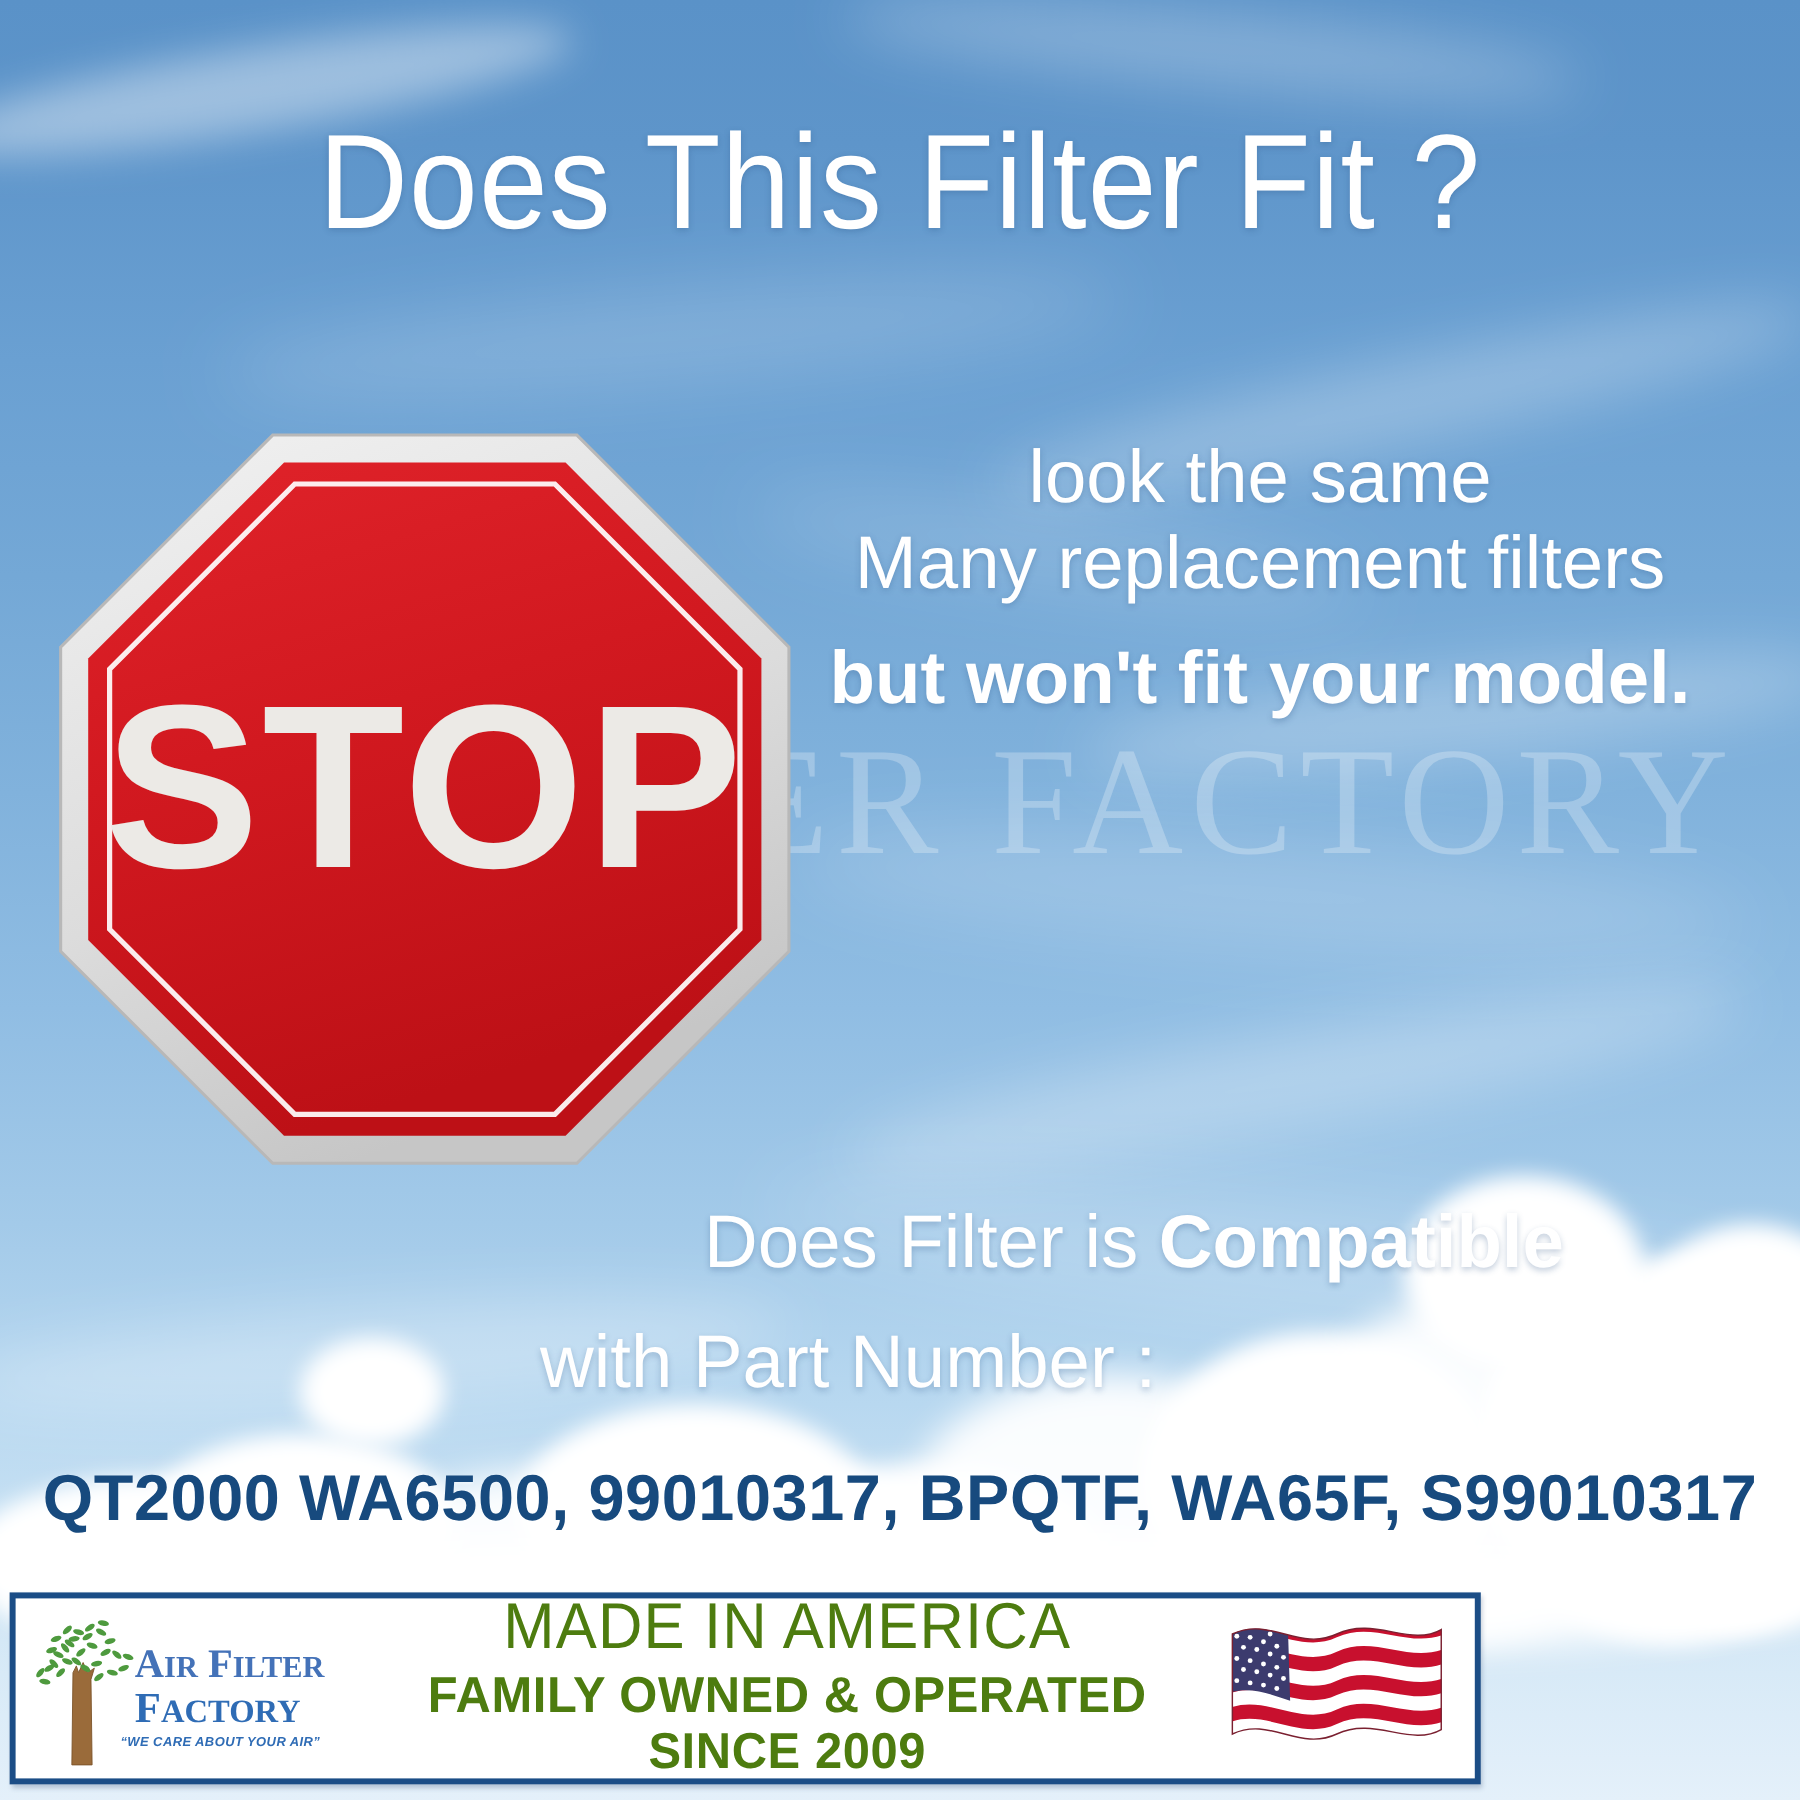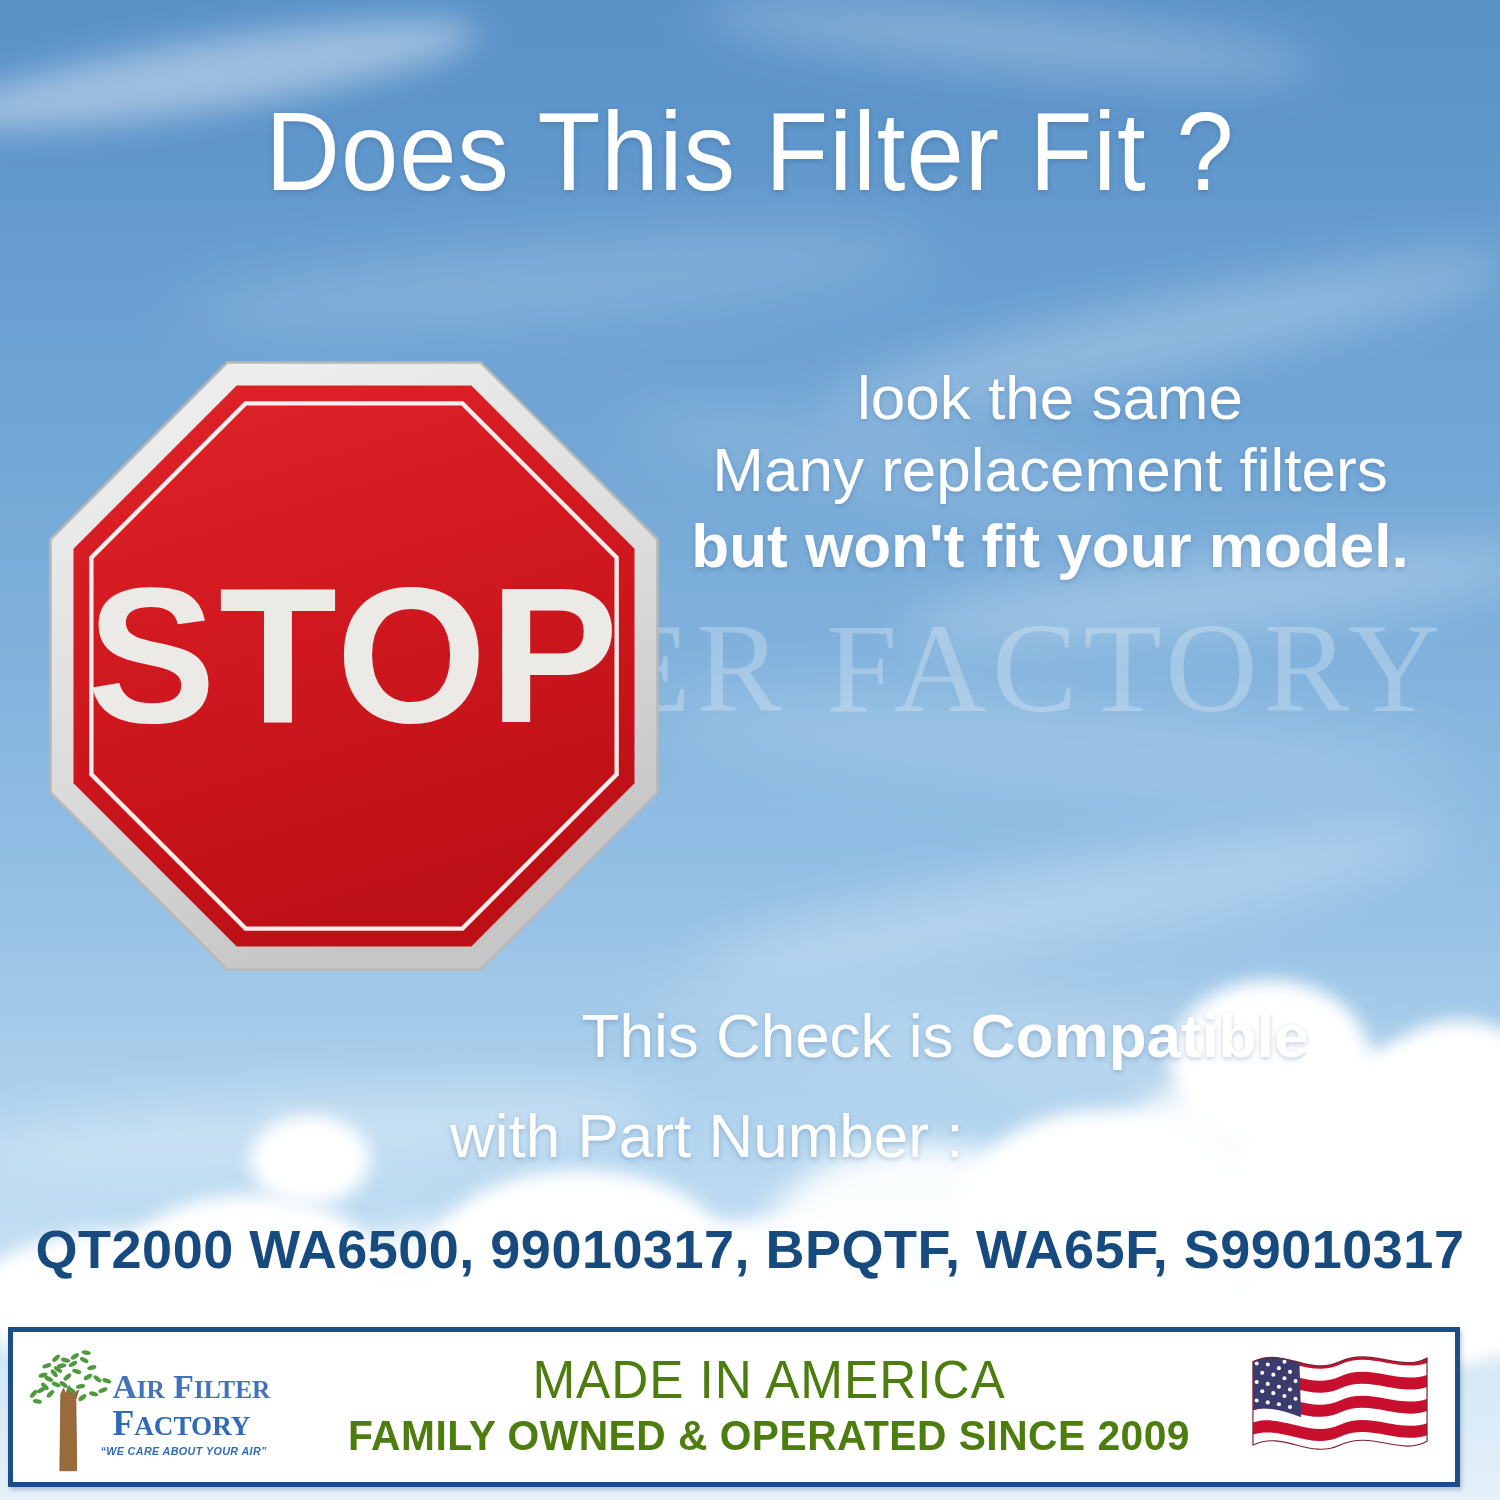--- a/index.html
+++ b/index.html
@@ -115,21 +115,21 @@
   .thin { font-weight: 400; }
   .bold { font-weight: 700; }
 
   #blk-1 {
     top: 362px;
     left: 640px;
     width: 820px;
     text-align: center;
     font-size: 62px;
   }
-  #blk-1 .l3 { font-weight: 700; margin-top: 4px; }
+  #blk-1 .l3 { font-weight: 700; margin-top: 24px; }
 
   #blk-2 {
     top: 736px;
     left: 640px;
     width: 820px;
     text-align: center;
     font-size: 62px;
   }
   #blk-2 .l2 { font-weight: 700; margin-top: 12px; }
 
@@ -156,21 +156,21 @@
     letter-spacing: 0.5px;
     white-space: nowrap;
     text-shadow: 0 1px 2px rgba(255,255,255,0.45);
   }
 
   
   #footer {
     position: absolute;
     left: 8px;
     top: 1327px;
-    width: 1452px;
+    width: 1226px;
     height: 160px;
     background: #ffffff;
     border: 5px solid #1b4d86;
     display: flex;
     align-items: center;
     box-shadow: 2px 3px 4px rgba(30,60,100,0.25);
   }
   #footer-logo {
     width: 300px;
     flex: 0 0 300px;
@@ -271,21 +271,21 @@
   </div>
 
   <div id="blk-1" class="tblock">
     <div class="thin">look the same</div>
     <div class="thin">Many replacement filters</div>
     <div class="l3">but won't fit your model.</div>
   </div>
 
 
   <div id="blk-3" class="tblock">
-    <div class="l1"><span class="thin">This Check is </span><span class="bold">Compatible</span></div>
+    <div class="l1"><span class="thin">Does Filter is </span><span class="bold">Compatible</span></div>
     <div class="l2 thin">with Part Number :</div>
   </div>
 
   <div id="partnums">QT2000 WA6500, 99010317, BPQTF, WA65F, S99010317</div>
 
   <div id="footer">
 
     <div id="footer-logo">
       <svg viewBox="0 0 300 160" xmlns="http://www.w3.org/2000/svg">
 

